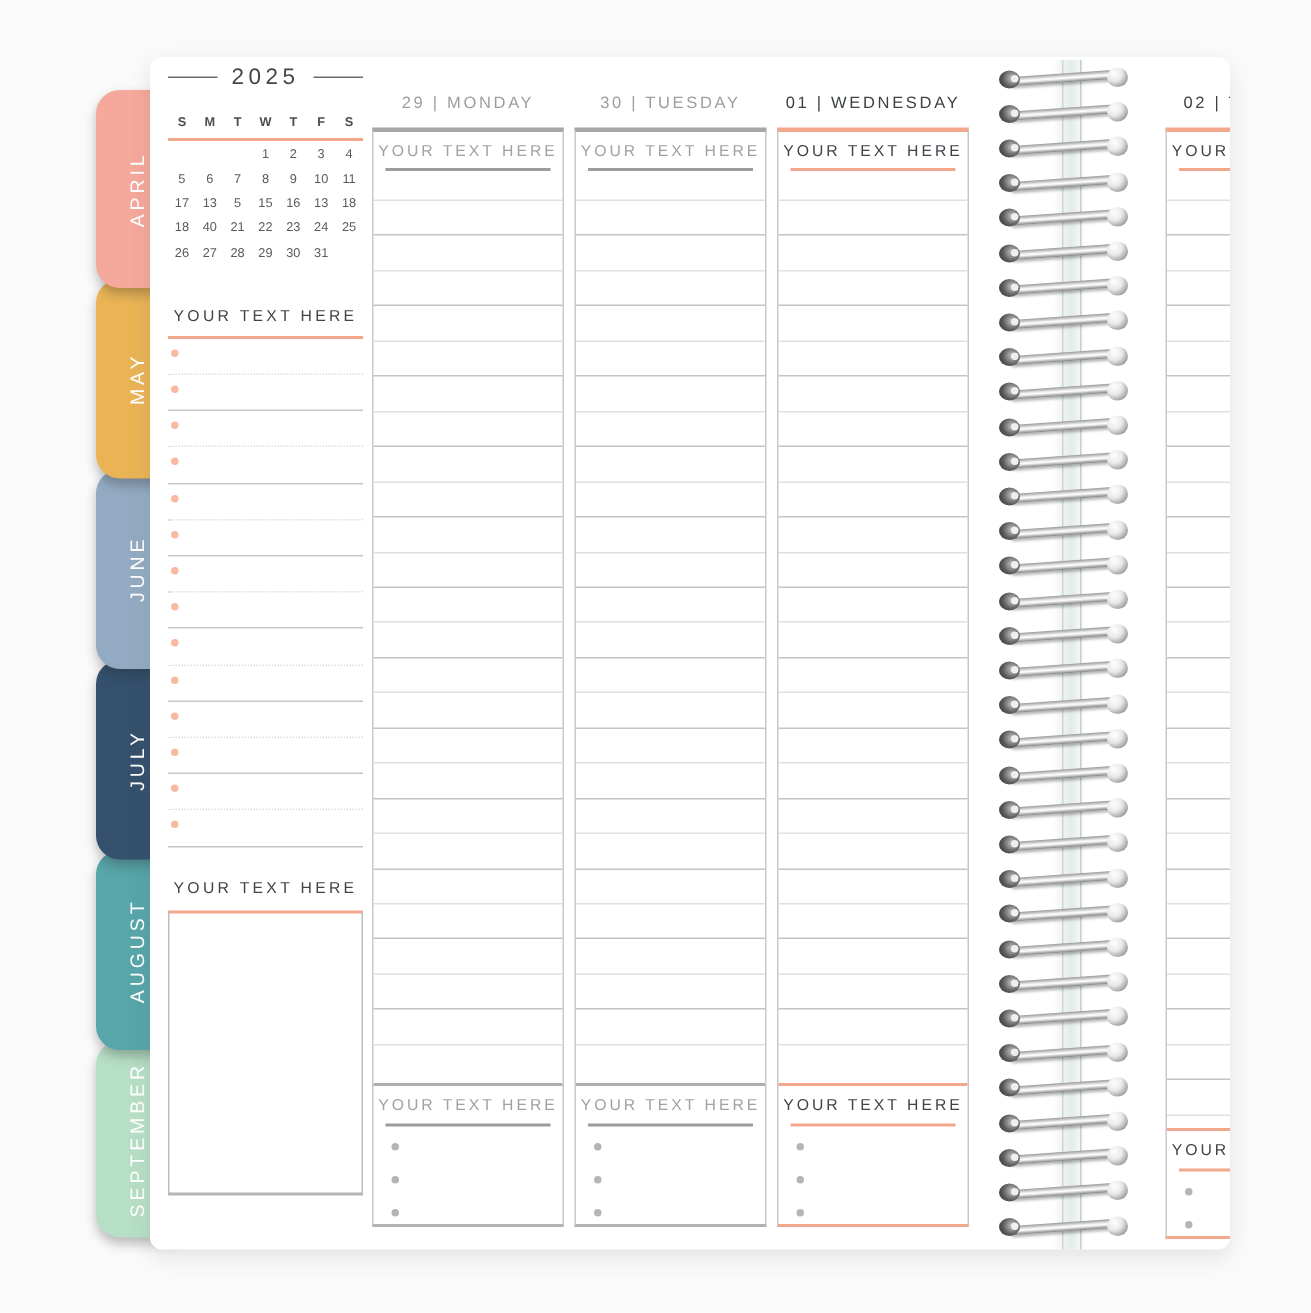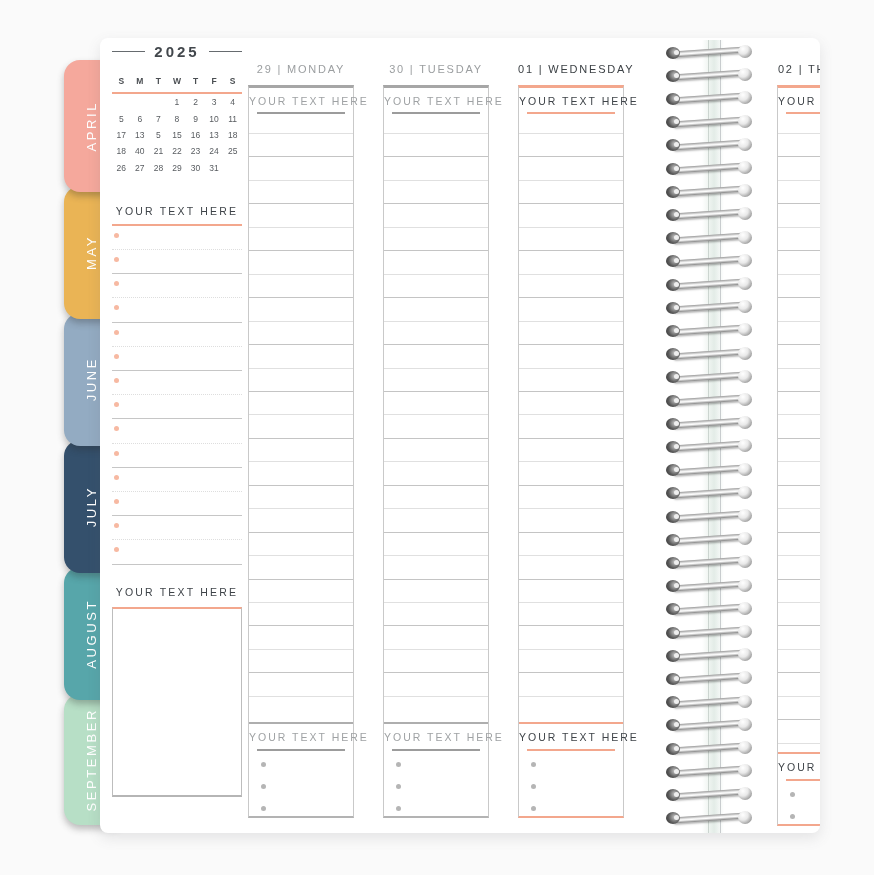--- a/index.html
+++ b/index.html
@@ -16,21 +16,21 @@
 
   
   .card { position:absolute; left:100px; top:38px; width:720px; height:795px;
           background:#ffffff; border-radius:8px; overflow:hidden; z-index:10;
           box-shadow:0 5px 14px rgba(90,90,100,0.14); }
 
   
   .panel { position:absolute; left:12px; top:0; width:130px; }
   .month-title { margin-top:18px; text-align:center; font-size:21px; letter-spacing:4px;
                  color:#42474c; font-weight:400; }
-  .year-row { display:flex; align-items:center; margin-top:5px;font-weight:bold; }
+  .year-row { display:flex; align-items:center; margin-top:5px; }
   .year-line { flex:1; height:1px; background:#666b6f; }
   .year-text { padding:0 9px; font-size:15px; letter-spacing:3px; color:#42474c; }
 
   table.mini-cal { width:100%; margin-top:14px; border-collapse:collapse; }
   table.mini-cal th { font-size:8.5px; font-weight:700; color:#4a4e52; padding:2px 0 6px;
                       border-bottom:2px solid var(--accent); }
   table.mini-cal td { font-size:8.5px; color:#585c60; text-align:center; padding:3.2px 0; }
 
   .notes-title { margin-top:29px; text-align:center; font-size:10.5px; letter-spacing:2.2px;
                  color:#3f4449; padding-bottom:7px; border-bottom:2px solid var(--accent); }
@@ -38,21 +38,21 @@
   .note-row.light { border-bottom:1px dotted #dedede; }
   .note-dot { position:absolute; left:2px; top:7px; width:5px; height:5px; border-radius:50%;
               background:var(--accent-soft); }
   .panel-bottom-title { margin-top:21px; text-align:center; font-size:10.5px;
                         letter-spacing:2.2px; color:#3f4449; }
   .panel-box { margin-top:9px; height:190px; background:#fff;
                border:1px solid #bdbdbd; border-top:2px solid var(--accent);
                border-bottom:2px solid #b5b5b5; }
 
   
-  .day-col { position:absolute; top:25px; width:106px; }
+  .day-col { position:absolute; top:25px; width:128px; }
   .day-label { text-align:center; font-size:11px; letter-spacing:1.8px; color:#9b9ea0;
                height:14px; white-space:nowrap; }
   .day-col.hl .day-label { color:#3c4145; }
   .day-box { position:relative; margin-top:8px; height:733px; background:#fff;
              border:1px solid #c9c9c9; border-top:3px solid #a6a6a6; border-bottom:2px solid #b3b3b3; }
   .day-col.partial .day-box { height:741px; }
   .day-col.hl .day-box { border-top-color:var(--accent); border-bottom-color:var(--accent); }
   .box-title { position:absolute; top:7px; left:0; right:0; text-align:center;
                font-size:10.5px; letter-spacing:2px; color:#9fa2a4; white-space:nowrap; }
   .day-col.hl .box-title { color:#3f4449; }

